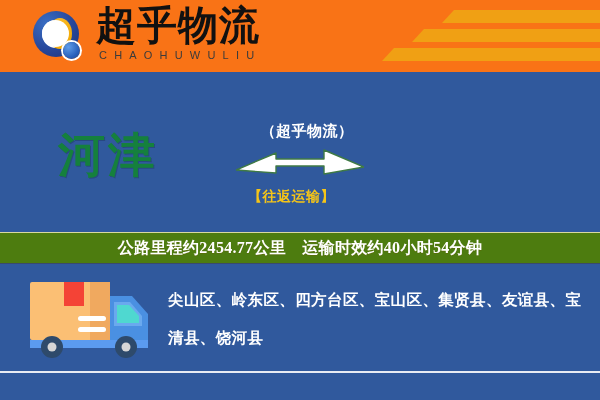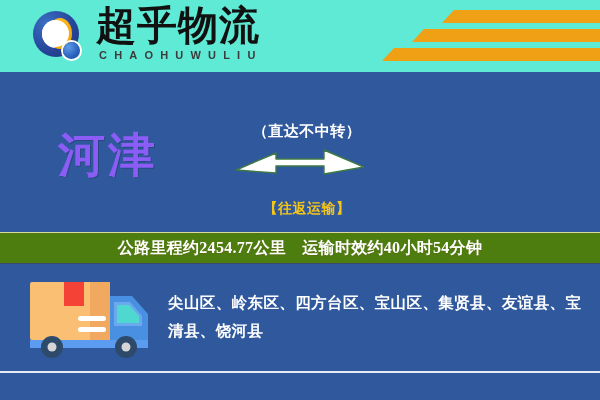--- a/index.html
+++ b/index.html
@@ -15,21 +15,21 @@
     background: #ffffff;
     font-family: "Liberation Serif", "DejaVu Serif", serif;
     user-select: none;
   }
 
   
   .header {
     position: absolute;
     left: 0; top: 0;
     width: 600px; height: 83px;
-    background: #5eead4;
+    background: #f97316;
   }
   .logo-mark {
     position: absolute;
     left: 33px; top: 11px;
     width: 52px; height: 52px;
   }
   .logo-ring {
     position: absolute;
     left: 0; top: 0;
     width: 46px; height: 46px;
@@ -75,21 +75,21 @@
     color: #111111;
     letter-spacing: 1px;
     line-height: 44px;
     white-space: nowrap;
   }
   .brand-en {
     position: absolute;
     left: 99px; top: 49px;
     font-family: "Liberation Sans", sans-serif;
     font-size: 11px;
-    font-weight: bold;
+    font-weight: normal;
     color: #3b3b3b;
     letter-spacing: 7.2px;
     white-space: nowrap;
   }
 
   .stripes {
     position: absolute;
     right: 0; top: 0;
     width: 260px; height: 72px;
   }
@@ -109,21 +109,21 @@
     left: 0; top: 72px;
     width: 600px; height: 328px;
     background: #30599d;
   }
 
   .city-origin {
     position: absolute;
     left: 58px; top: 128px;
     font-size: 47px;
     font-weight: bold;
-    color: #8b5cf6;
+    color: #15803d;
     letter-spacing: 3px;
     line-height: 54px;
     white-space: nowrap;
     text-shadow: 1px 1px 0 rgba(0,0,0,.18);
   }
   .city-dest {
     position: absolute;
     left: 366px; top: 128px;
     font-size: 47px;
     font-weight: bold;
@@ -140,23 +140,23 @@
     width: 110px;
     text-align: center;
     font-size: 15px;
     font-weight: bold;
     color: #ffffff;
     white-space: nowrap;
     letter-spacing: .5px;
   }
   .note-bottom {
     position: absolute;
-    left: 248px; top: 200px;
+    left: 248px; top: 188px;
     width: 118px;
-    text-align: center;
+    text-align: left;
     font-size: 14px;
     font-weight: bold;
     color: #f5c518;
     white-space: nowrap;
     letter-spacing: .5px;
   }
 
   .arrow-wrap {
     position: absolute;
     left: 236px; top: 148px;
@@ -189,23 +189,22 @@
   }
 
   
   .district-text {
     position: absolute;
     left: 168px; top: 281px;
     width: 420px;
     font-size: 15.5px;
     font-weight: bold;
     color: #ffffff;
-    line-height: 28px;
+    line-height: 38px;
     letter-spacing: .4px;
-    margin-top: 8px;
   }
 
   .bottom-rule {
     position: absolute;
     left: 0; top: 371px;
     width: 600px; height: 2px;
     background: #e8ecf4;
   }
 
   
@@ -237,21 +236,21 @@
       <div class="stripe s1"></div>
       <div class="stripe s2"></div>
       <div class="stripe s3"></div>
     </div>
   </div>
 
   <div class="blue-body"></div>
 
   <div class="city-origin">河津</div>
 
-  <div class="note-top">（直达不中转）</div>
+  <div class="note-top">（超乎物流）</div>
 
   <div class="arrow-wrap">
     <svg class="arrow-svg" width="128" height="30" viewBox="0 0 128 30" xmlns="http://www.w3.org/2000/svg" aria-hidden="true">
       <polygon points="0,22 40,5 40,11 88,11 88,2 128,19 88,26 88,18 40,18 40,25" fill="#ffffff" stroke="#3f7a45" stroke-width="1.4" stroke-linejoin="round"></polygon>
     </svg>
   </div>
 
   <div class="note-bottom">【往返运输】</div>
 
 

